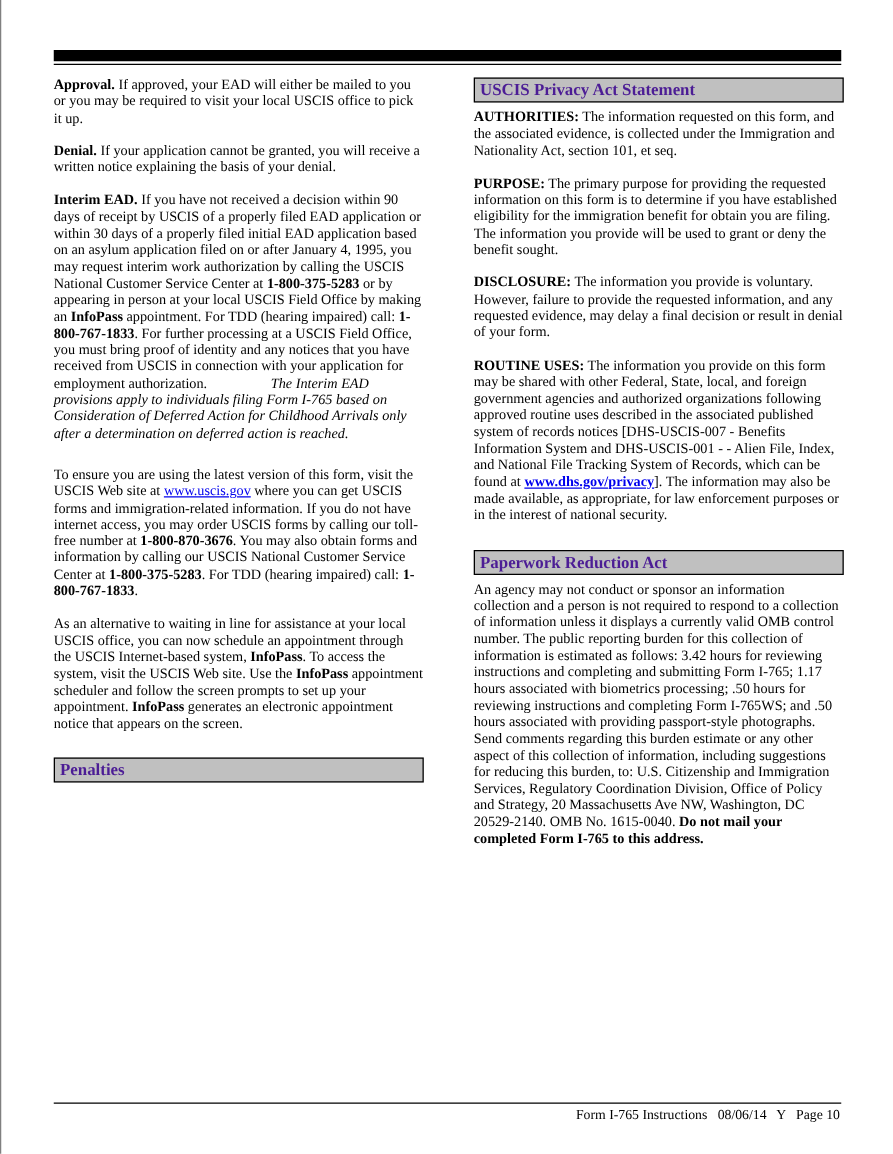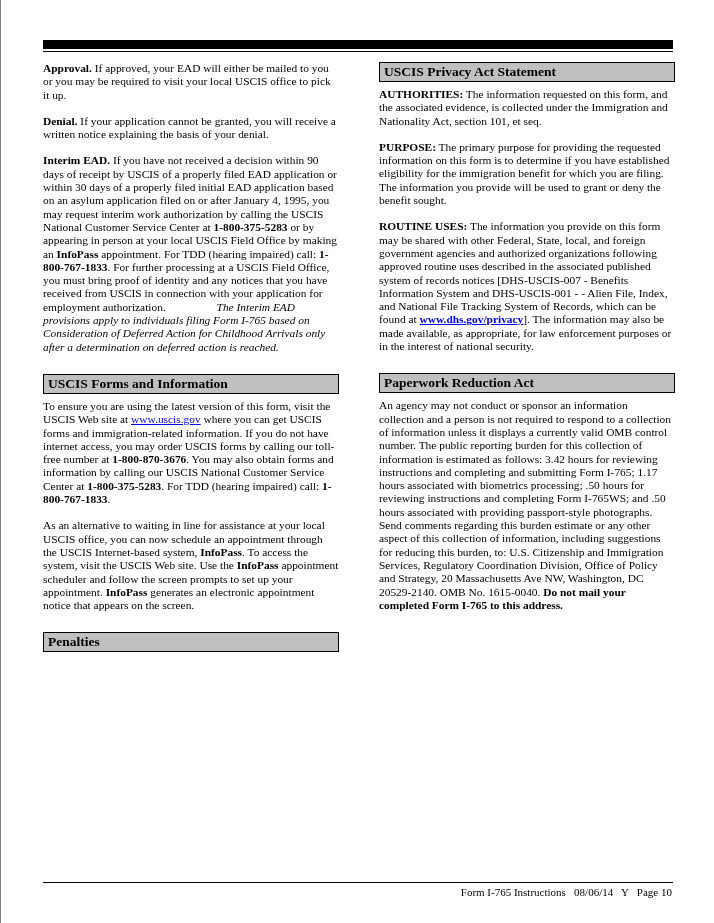--- a/index.html
+++ b/index.html
@@ -12,21 +12,21 @@
     .top-rule-thin { position: absolute; left: 43px; top: 51px; width: 630px; height: 1px; background: #000; }
     .col { position: absolute; top: 62px; width: 296px; font-size: 11.4px; line-height: 13.3px; }
     .col-left { left: 43px; }
     .col-right { left: 379px; }
     p { margin: 0 0 13px 0; }
     p.tight { margin-bottom: 6px; }
     b { font-weight: bold; text-align: center; }
     i { font-style: italic; margin-left: 48px; }
     .sec-head {
       background: #c0c0c0; border: 1.5px solid #000; font-weight: bold; font-size: 13.5px;
-      line-height: 18px; padding: 0 4px; margin: 0 0 6px 0; color: #000000;
+      line-height: 18px; padding: 0 4px; margin: 0 0 6px 0; color: #4c1d95;
     }
     a.link { color: #0000ee; text-decoration: underline; margin-top: 46px; }
     .footer-rule { position: absolute; left: 43px; top: 882px; width: 630px; height: 1px; background: #000; }
     .footer-text {
       position: absolute; right: 42px; top: 886px; font-size: 11px; line-height: 12px; white-space: pre;
     }
   </style>
 </head>
 <body>
 
@@ -38,38 +38,40 @@
   <p>
     <b>Approval.</b><span>  If approved, your EAD will either be mailed to you or you may be required to visit your local USCIS office to pick it up.</span>
   </p>
   <p>
     <b>Denial.</b><span>  If your application cannot be granted, you will receive a written notice explaining the basis of your denial.</span>
   </p>
   <p style="margin-bottom:20px;">
     <b>Interim EAD.</b><span>  If you have not received a decision within 90 days of receipt by USCIS of a properly filed EAD application or within 30 days of a properly filed initial EAD application based on an asylum application filed on or after January 4, 1995, you may request interim work authorization by calling the USCIS National Customer Service Center at </span><b>1-800-375-5283</b><span> or by appearing in person at your local USCIS Field Office by making an </span><b>InfoPass</b><span> appointment. For TDD (hearing impaired) call: </span><b>1-800-767-1833</b><span>. For further processing at a USCIS Field Office, you must bring proof of identity and any notices that you have received from USCIS in connection with your application for employment authorization. </span><i>The Interim EAD provisions apply to individuals filing Form I-765 based on Consideration of Deferred Action for Childhood Arrivals only after a determination on deferred action is reached.</i>
   </p>
 
-  <div class="sec-head">USCIS Forms and Information</div>
   <p>
     <span>To ensure you are using the latest version of this form, visit the USCIS Web site at </span><a class="link">www.uscis.gov</a><span> where you can get USCIS forms and immigration-related information.  If you do not have internet access, you may order USCIS forms by calling our toll-free number at </span><b>1-800-870-3676</b><span>.   You may also obtain forms and information by calling our USCIS National Customer Service Center at </span><b>1-800-375-5283</b><span>. For TDD (hearing impaired) call: </span><b>1-800-767-1833</b><span>.</span>
   </p>
   <p style="margin-bottom:20px;">
     <span>As an alternative to waiting in line for assistance at your local USCIS office, you can now schedule an appointment through the USCIS Internet-based system, </span><b>InfoPass</b><span>. To access the system, visit the USCIS Web site. Use the </span><b>InfoPass</b><span> appointment scheduler and follow the screen prompts to set up your appointment. </span><b>InfoPass</b><span> generates an electronic appointment notice that appears on the screen.</span>
   </p>
 
   <div class="sec-head">Penalties</div>
 </div>
 
 <div class="col col-right">
   <div class="sec-head">USCIS Privacy Act Statement</div>
   <p>
     <b>AUTHORITIES:</b><span> The information requested on this form, and the associated evidence, is collected under the Immigration and Nationality Act, section 101, et seq.</span>
   </p>
   <p>
-    <b>PURPOSE:</b><span>  The primary purpose for providing the requested information on this form is to determine if you have established eligibility for the immigration benefit for which you are filing. The information you provide will be used to grant or deny the benefit sought.</span>
+    <b>PURPOSE:</b><span>  The primary purpose for providing the requested information on this form is to determine if you have established eligibility for the immigration benefit for obtain you are filing. The information you provide will be used to grant or deny the benefit sought.</span>
+  </p>
+  <p>
+    <b>DISCLOSURE:</b><span>  The information you provide is voluntary. However, failure to provide the requested information, and any requested evidence, may delay a final decision or result in denial of your form.</span>
   </p>
   <p style="margin-bottom:20px;">
     <b>ROUTINE USES:</b><span>  The information you provide on this form may be shared with other Federal, State, local, and foreign government agencies and authorized organizations following approved routine uses described in the associated published system of records notices [DHS-USCIS-007  - Benefits Information System and DHS-USCIS-001  -  - Alien File, Index, and National File Tracking System of Records, which can be found at </span><a class="link" style="font-weight:bold;">www.dhs.gov/privacy</a><span>].  The information may also be made available, as appropriate, for law enforcement purposes or in the interest of national security.</span>
   </p>
 
   <div class="sec-head">Paperwork Reduction Act</div>
   <p>
     <span>An agency may not conduct or sponsor an information collection and a person is not required to respond to a collection of information unless it displays a currently valid OMB control number. The public reporting burden for this collection of information is estimated as follows: 3.42 hours for reviewing instructions and completing and submitting Form I-765; 1.17 hours associated with biometrics processing; .50 hours for reviewing instructions and completing Form I-765WS; and .50 hours associated with providing passport-style photographs. Send comments regarding this burden estimate or any other aspect of this collection of information, including suggestions for reducing this burden, to: U.S. Citizenship and Immigration Services, Regulatory Coordination Division, Office of Policy and Strategy, 20 Massachusetts Ave NW, Washington, DC 20529-2140. OMB No. 1615-0040. </span><b>Do not mail your completed Form I-765 to this address.</b>
   </p>
 </div>

